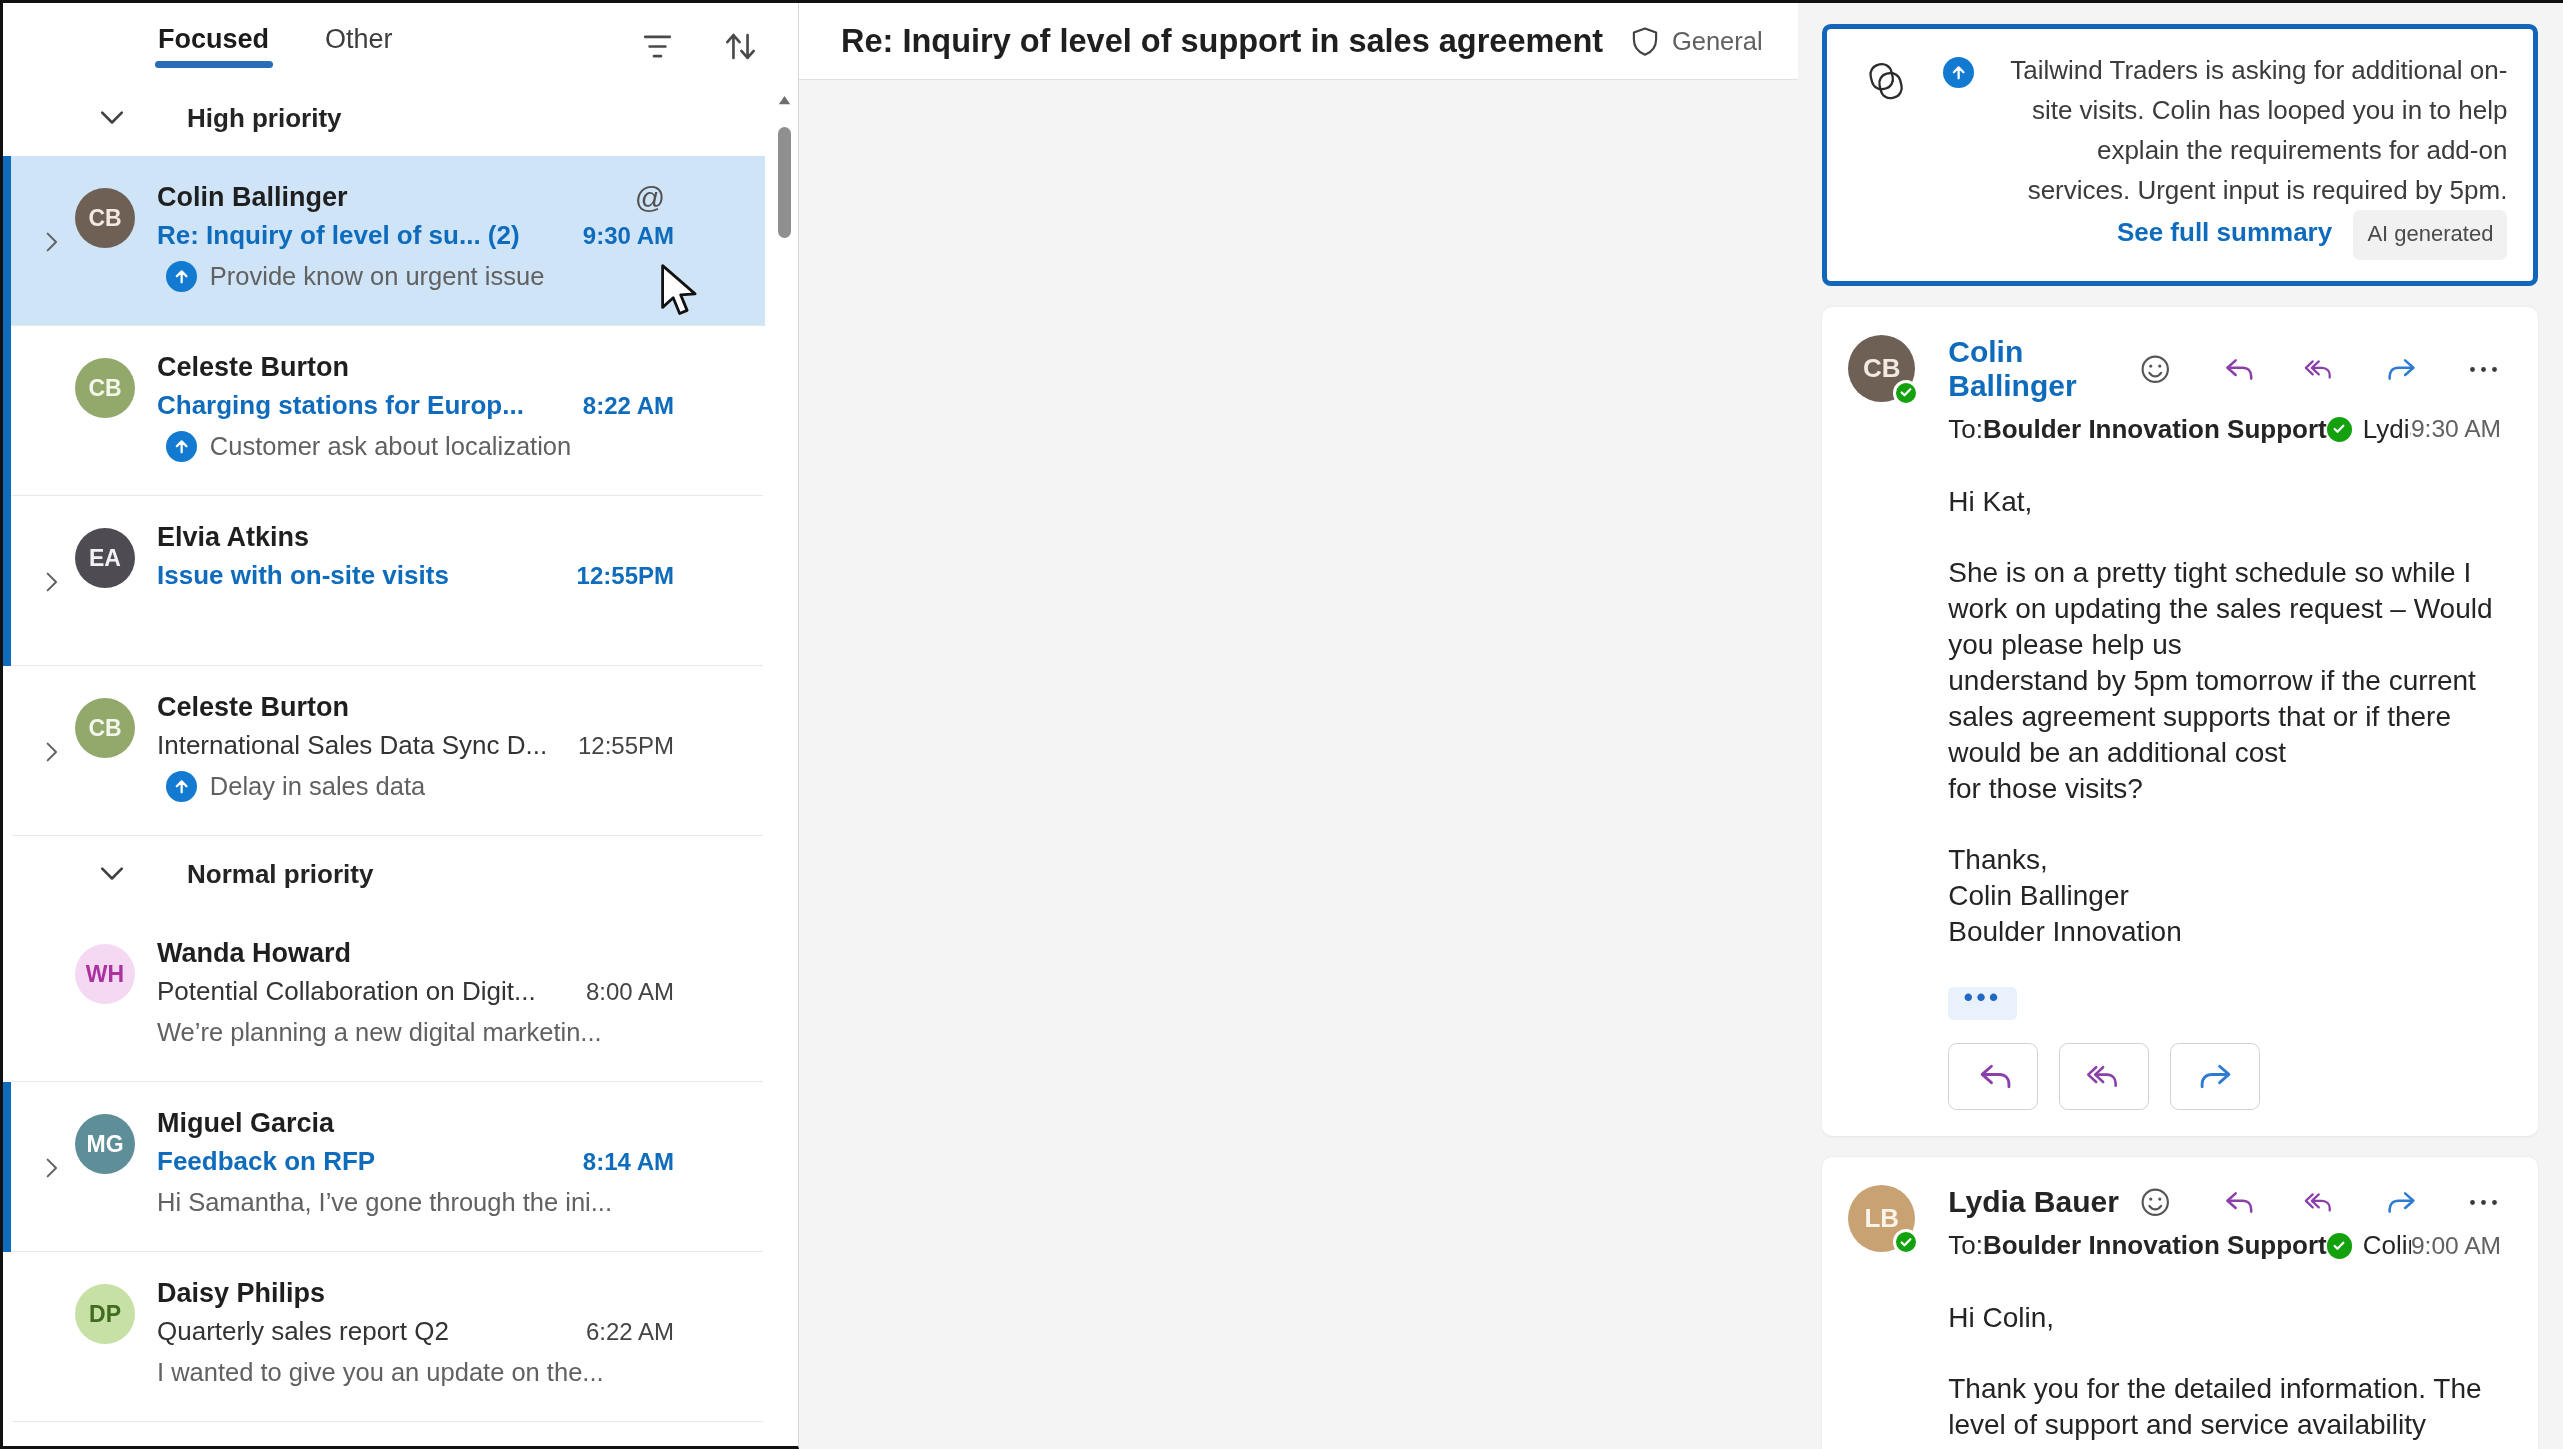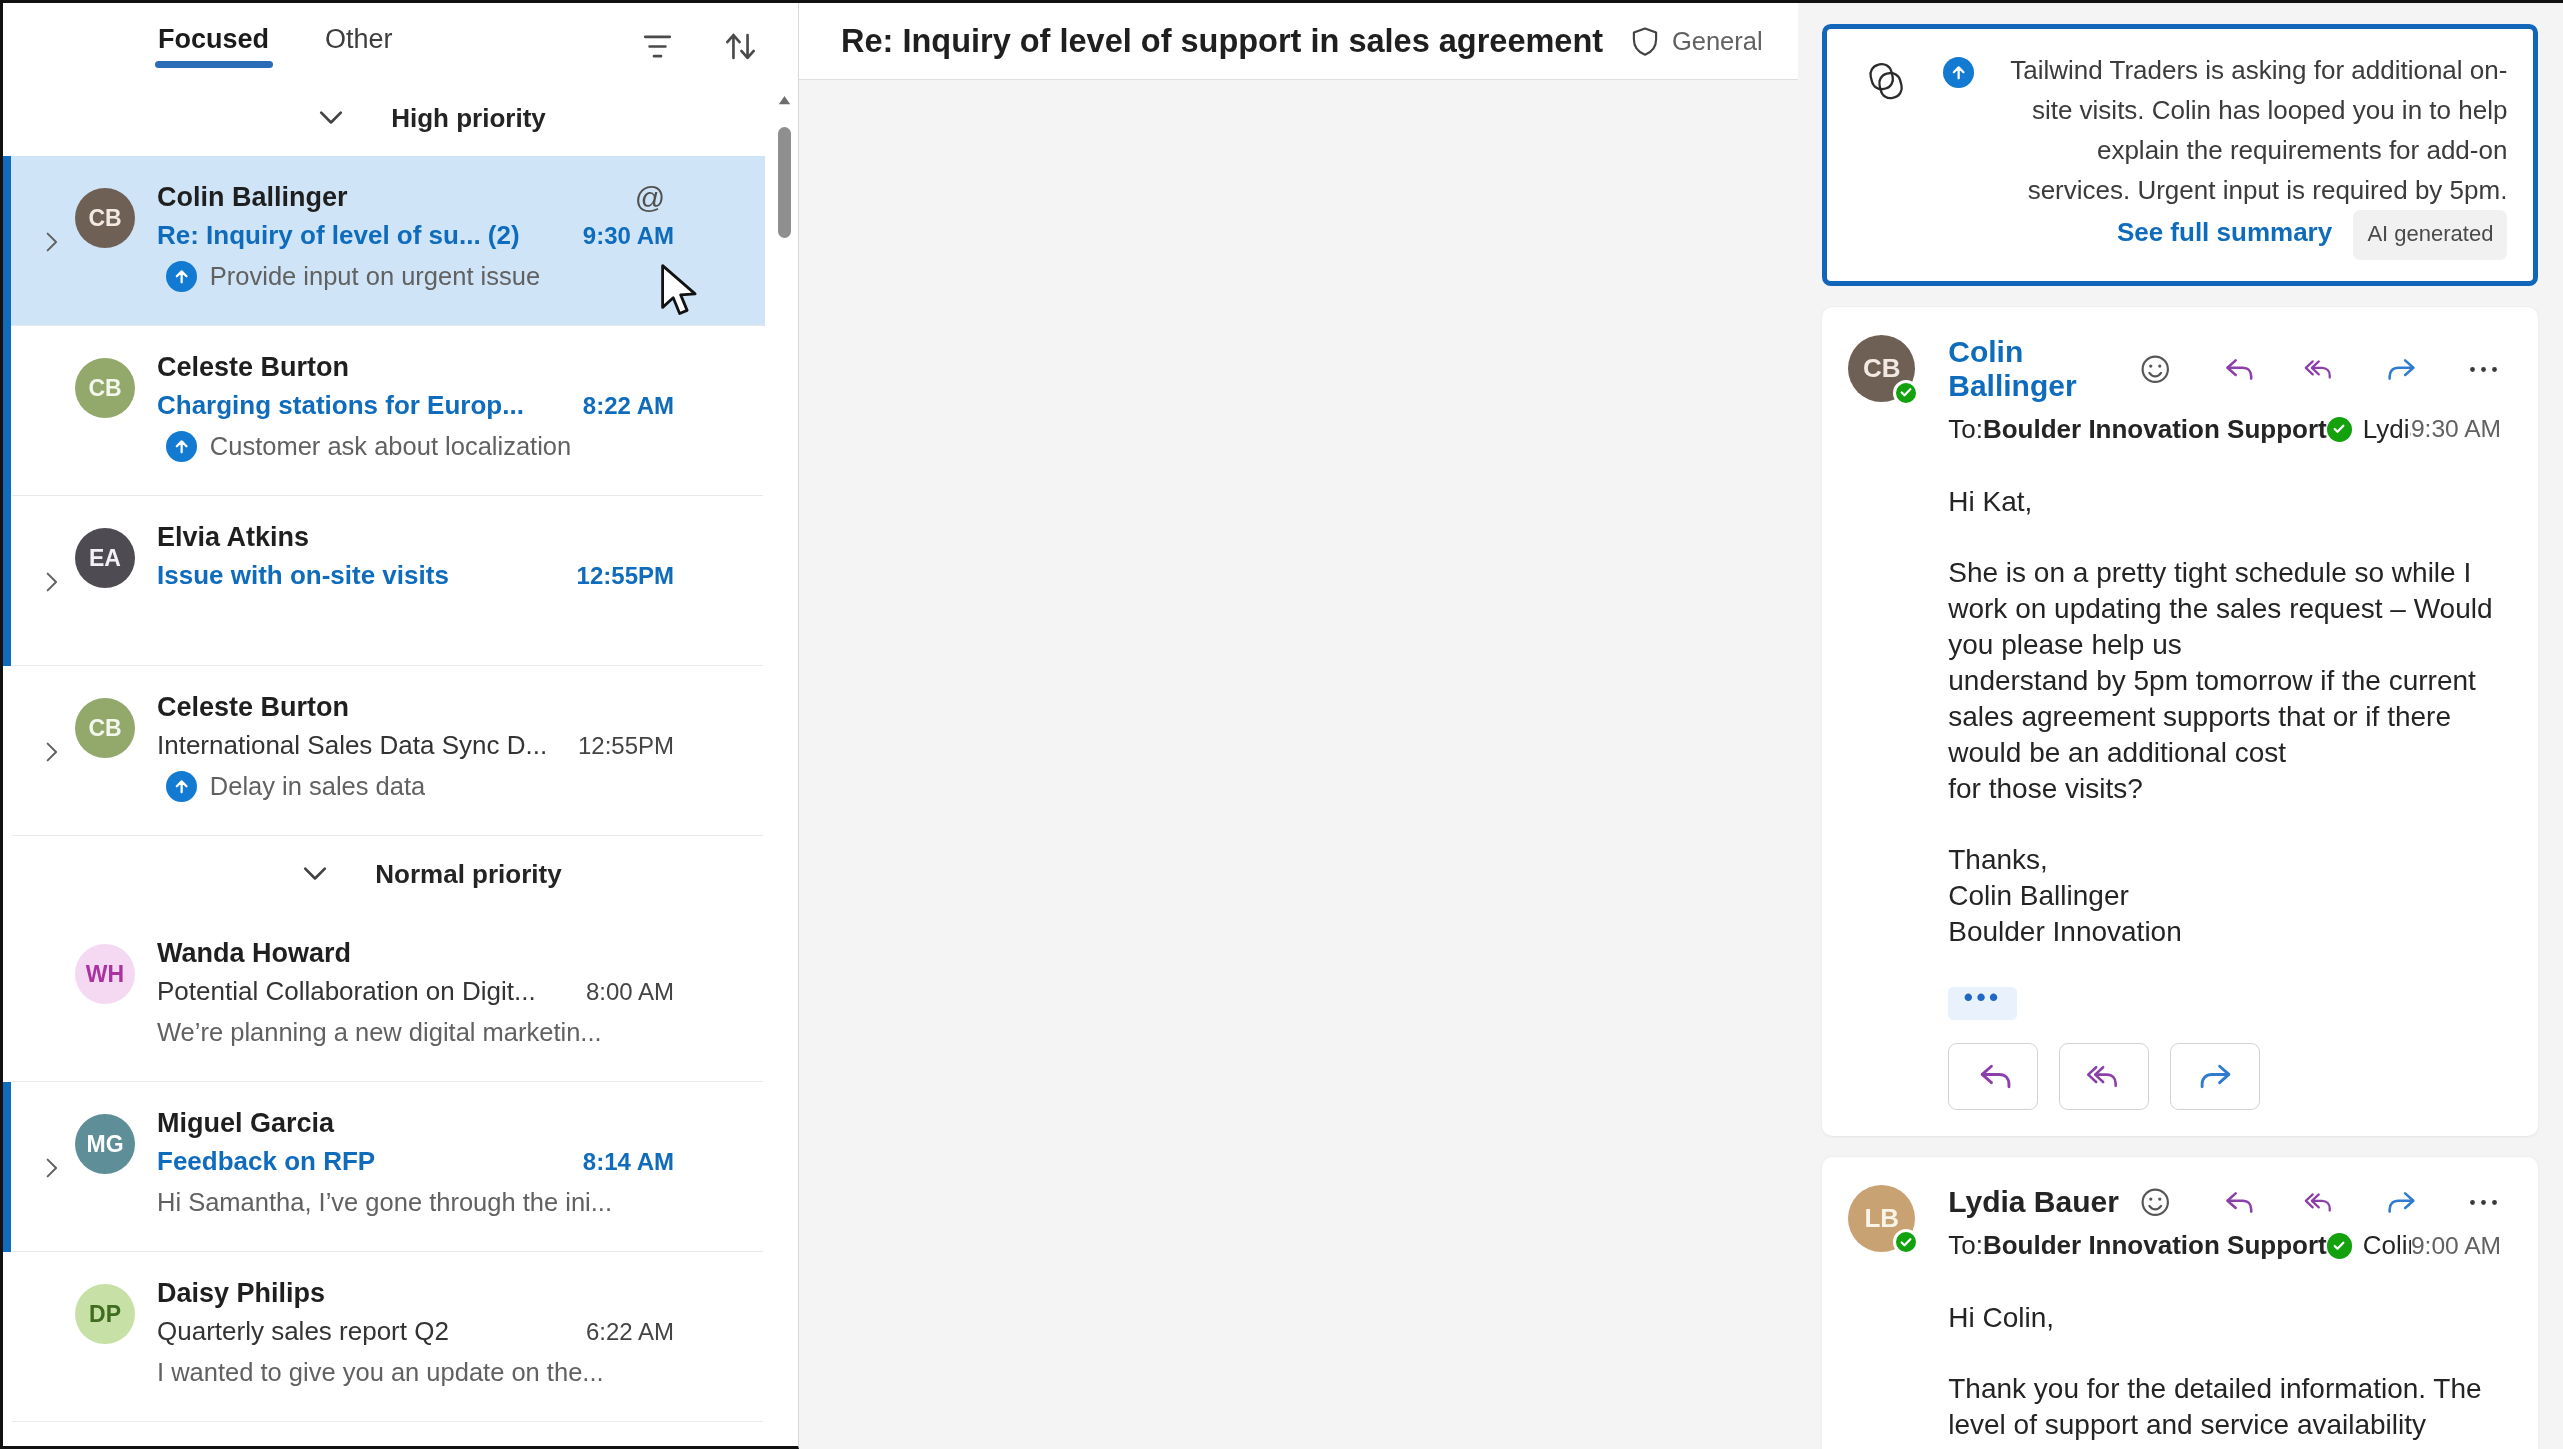--- a/index.html
+++ b/index.html
@@ -23,21 +23,21 @@
   .tab { position: relative; font-size: 27px; color: #3d3d3d; padding-bottom: 16px; cursor: pointer; }
   .tab.active { font-weight: 700; color: #1b1b1b; }
   .tab.active::after {
     content: ""; position: absolute; left: -3.5px; right: -3.5px; bottom: 3.5px;
     height: 6.1px; border-radius: 3.5px; background: #2b6cb8;
   }
   .list-header-icons { margin-left: auto; display: flex; gap: 46px; padding-top: 3.5px; }
   .hdr-icon { width: 37px; height: 37px; display: flex; align-items: center; justify-content: center; }
 
   .email-scroll { position: relative; width: 762px; }
-  .section-header { height: 76px; display: flex; align-items: center; padding-left: 93px; gap: 44px; justify-content: center; }
+  .section-header { height: 76px; display: flex; align-items: center; padding-left: 93px; gap: 59px; }
   .section-label { font-size: 26px; font-weight: 600; color: #242424; }
 
   .email-item { position: relative; height: 170px; padding: 23px 91px 0 154px; background: #fff; }
   .email-item::after {
     content: ""; position: absolute; left: 8.8px; right: 1.8px; bottom: 0; height: 0.9px; background: #e9e9e9;
   }
   .email-item.selected { background: #cfe4f7; }
   .unread-bar { display: none; position: absolute; left: 0; top: 0; bottom: 0; width: 8px; background: #0f6cbd; }
   .email-item.unread .unread-bar { display: block; }
   .expand-chevron {
@@ -253,21 +253,21 @@
     <div class="li-row2">
       <span class="li-subject">Re: Inquiry of level of su... (2)</span>
       <span class="li-time">9:30 AM</span>
     </div>
     <div class="li-row3">
       <div class="prio-circle">
         <svg width="19.3" height="19.3" viewBox="0 0 22 22">
                 <use href="#i-up-arrow"></use>
               </svg>
       </div>
-      <span class="li-preview">Provide input on urgent issue</span>
+      <span class="li-preview">Provide know on urgent issue</span>
     </div>
   </div>
 
   <div class="email-item unread priority">
     <div class="unread-bar"></div>
 
     <div class="li-avatar" style="background: rgb(147, 168, 107); color: rgb(244, 247, 236);">
             <span>CB</span>
           </div>
     <div class="li-row1">

